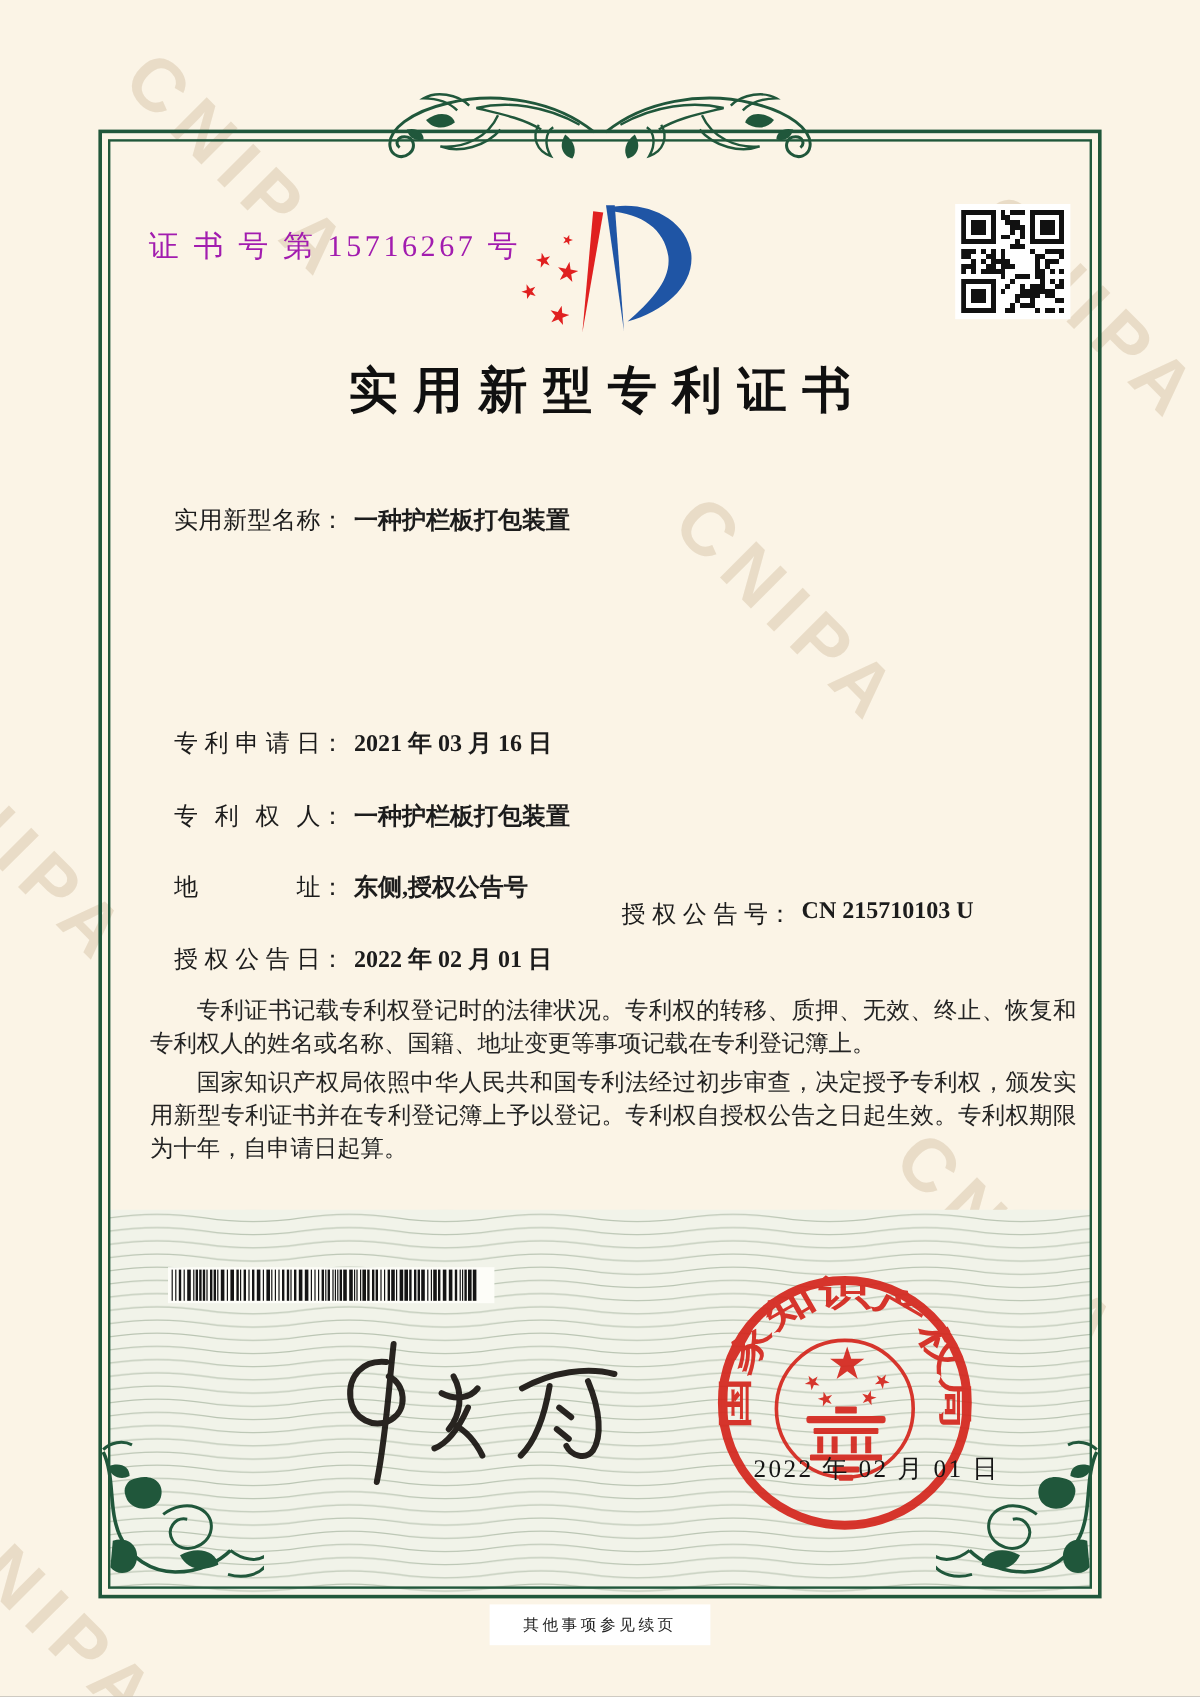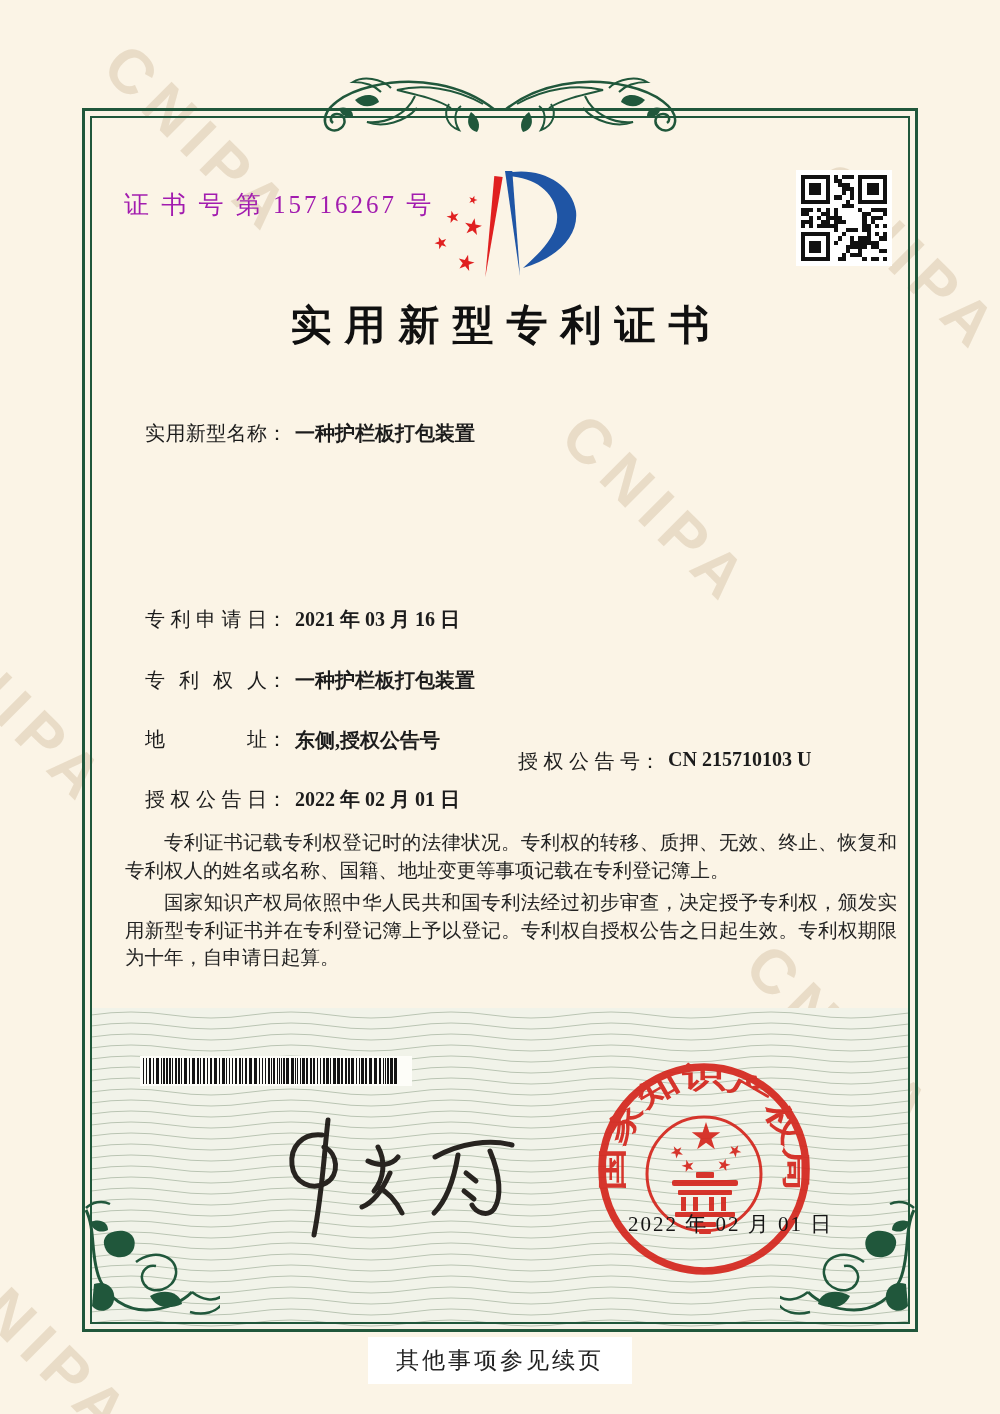--- a/index.html
+++ b/index.html
@@ -49,21 +49,21 @@
     font-size:21px;letter-spacing:6px;color:#222;line-height:46px;}
   
   .qr{position:absolute;left:796px;top:170px;width:96px;height:96px;background:#fff;}
   
   .sealdate{position:absolute;left:628px;top:1210px;font-size:21px;letter-spacing:2px;
     color:#151515;z-index:6;white-space:nowrap;}
   
   .pageinfo{position:absolute;left:0;right:0;top:1290px;text-align:center;
     font-size:16px;letter-spacing:2px;color:#333;z-index:5;}
   .note{position:absolute;top:1337px;left:50%;transform:translateX(-50%);
-    background:#ffffff;padding:8px 28px;font-size:23px;letter-spacing:3px;color:#222;}
+    background:#ffffff;padding:8px 28px;font-size:13px;letter-spacing:3px;color:#222;}
   
   .grn-s{stroke:var(--green);fill:none;}
   .grn-f{fill:var(--green);}
   .red-f{fill:var(--seal-red);}
   .red-s{stroke:var(--seal-red);fill:none;}
   .lgr-f{fill:var(--logo-red);}
   .lgb-f{fill:var(--logo-blue);}
   svg{display:block;} .z3{z-index:3;} .z4{z-index:4;} .z5{z-index:5;}
 </style>
 </head>

